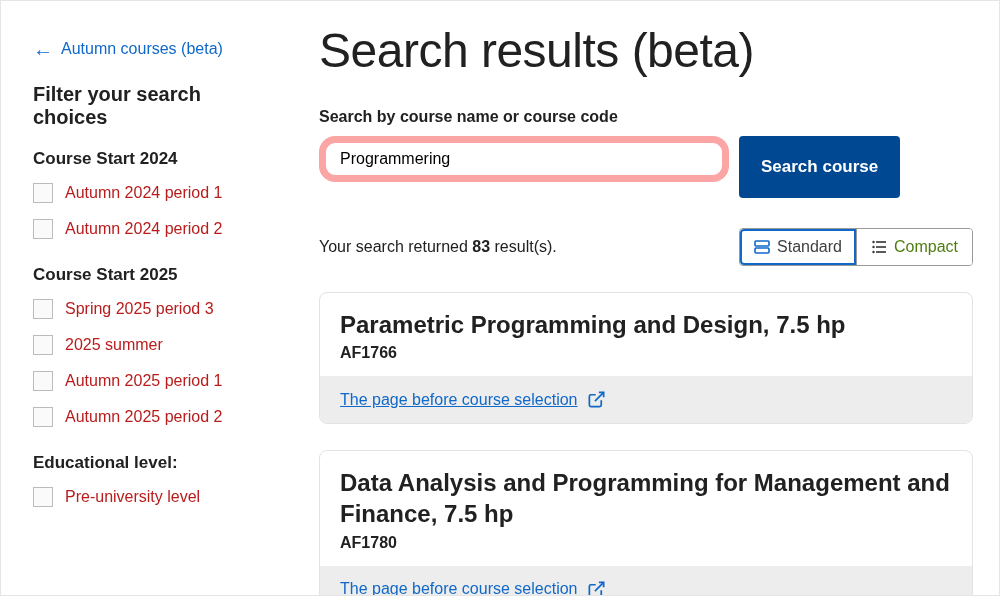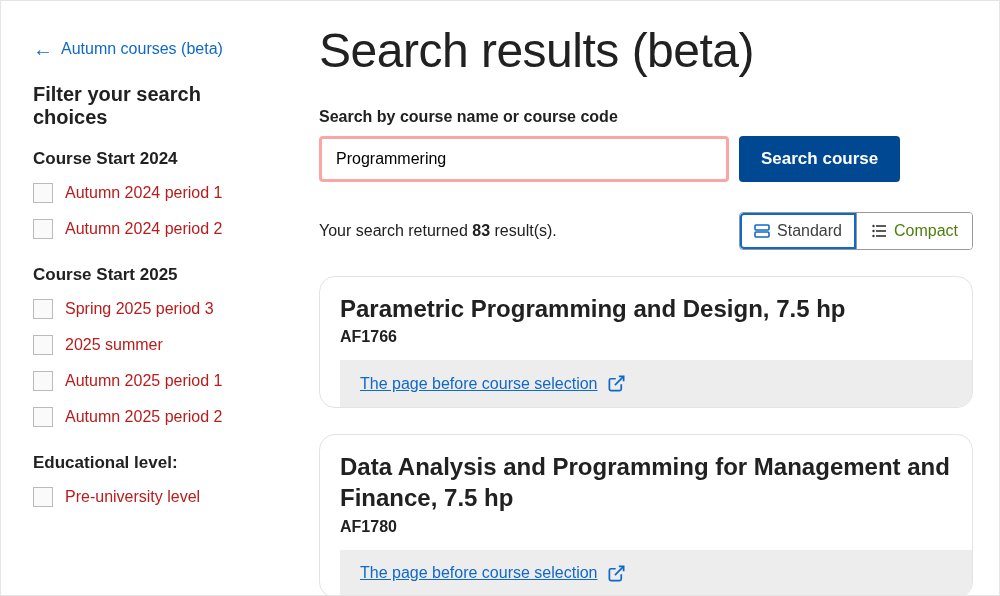--- a/index.html
+++ b/index.html
@@ -78,26 +78,26 @@
       display: flex;
       gap: 10px;
       margin-bottom: 30px;
     }
     .search-input {
       flex: 1;
       max-width: 410px;
       height: 46px;
       padding: 0 14px;
       font-size: 16px;
-      border: 3px solid #fca5a5;
-      border-radius: 4px;
+      border: 7px solid #fca5a5;
+      border-radius: 16px;
       outline: none;
     }
     .search-button {
-      height: 46px;
+      height: 62px;
       padding: 0 22px;
       background: #004992;
       color: #fff;
       border: none;
       border-radius: 4px;
       font-size: 17px;
       font-weight: 700;
       cursor: pointer;
     }
     .results-bar {
@@ -128,36 +128,35 @@
     .view-btn.active {
       color: #404040;
       box-shadow: inset 0 0 0 2px #1068c9;
       border-radius: 4px 0 0 4px;
       text-align: center;
     }
     .view-btn + .view-btn { border-left: 1px solid #999; }
     .view-icon { display: inline-flex; }
     .result-card {
       border: 1px solid #e3e3e3;
-      border-radius: 16px;
+      border-radius: 8px;
       margin-bottom: 26px;
       overflow: hidden;
     }
     .result-head { padding: 16px 20px 14px; }
     .result-title {
       font-size: 24px;
       font-weight: 700;
       line-height: 1.3;
       margin-bottom: 4px;
     }
     .result-code { font-size: 16px; font-weight: 700; }
     .result-footer {
       background: #ededed;
       padding: 14px 20px;
-      margin-left: 20px;
     }
     .result-link {
       color: #1068c9;
       text-decoration: underline;
       font-size: 16px;
       display: inline-flex;
       align-items: center;
       gap: 10px;
     }
     .ext-icon { display: inline-flex; }

